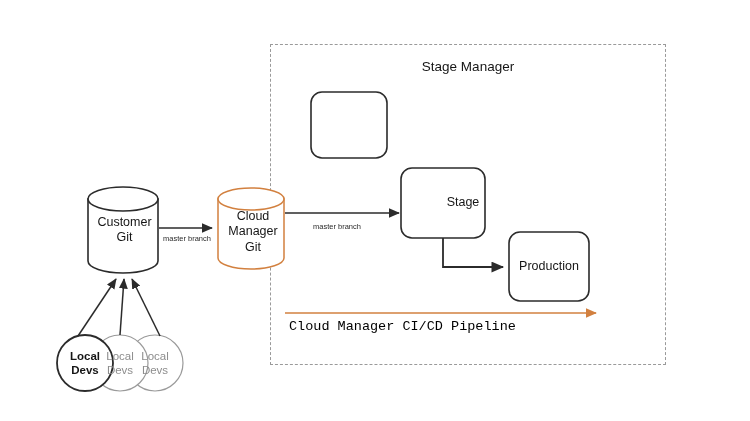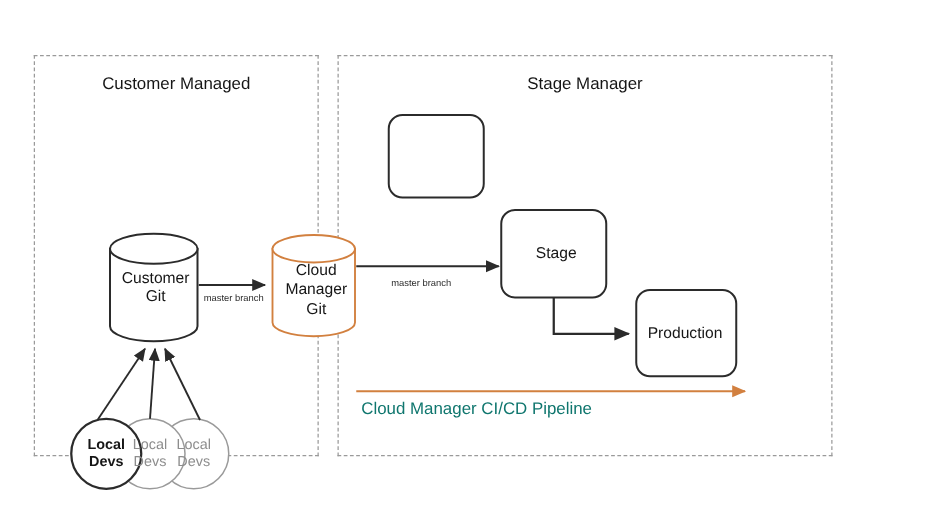--- a/index.html
+++ b/index.html
@@ -76,36 +76,34 @@
   .edge-label {
     position: absolute;
     font-size: 7.5px;
     color: #2b2b2b;
     white-space: nowrap;
     text-align: left;
   }
   .pipeline-label {
     position: absolute;
     font-size: 13.5px;
-    color: #0f766e;
-    white-space: nowrap;
+    color: #000000;
+    white-space: nowrap;
+    font-family: Liberation Mono, monospace;
   }
   .dim {
     color: #8d8d8d;
   }
 </style>
 </head>
 <body>
 
 <div id="canvas">
 
 
-  <div class="zone" style="left:27px; top:44px; width:228px; height:321px;">
-    <div class="zone-title">Customer Managed</div>
-  </div>
 
   <div class="zone" style="left:270px; top:44px; width:396px; height:321px;">
     <div class="zone-title">Stage Manager</div>
   </div>
 
   <svg class="draw" viewBox="0 0 750 421">
     <defs>
       <marker id="arrowDark" markerWidth="8" markerHeight="8" refX="6.4" refY="3" orient="auto" markerUnits="strokeWidth">
         <path d="M0,0 L7,3 L0,6 z" fill="#2b2b2b"></path>
       </marker>
@@ -172,23 +170,23 @@
   </svg>
 
   <div class="node-label" style="left:88px; top:205px; width:73px; height:50px;">Customer
 Git</div>
 
   <div class="node-label" style="left:218px; top:204px; width:70px; height:56px;">Cloud
 Manager
 Git</div>
 
 
-  <div class="node-label" style="left:401px; top:168px; width:88px; height:70px;">Stage</div>
-
-  <div class="node-label" style="left:488px; top:232px; width:80px; height:69px;padding-left:20px;">Production</div>
+  <div class="node-label" style="left:401px; top:168px; width:88px; height:70px;padding-left:18px;">Stage</div>
+
+  <div class="node-label" style="left:509px; top:232px; width:80px; height:69px;">Production</div>
 
   <div class="node-label dim" style="left:131px; top:340px; width:48px; height:46px; font-size:11.5px; line-height:14px;">Local
 Devs</div>
 
   <div class="node-label dim" style="left:96px; top:340px; width:48px; height:46px; font-size:11.5px; line-height:14px;">Local
 Devs</div>
 
   <div class="node-label" style="left:61px; top:340px; width:48px; height:46px; font-size:11.5px; line-height:14px; font-weight:600;">Local
 Devs</div>
 

